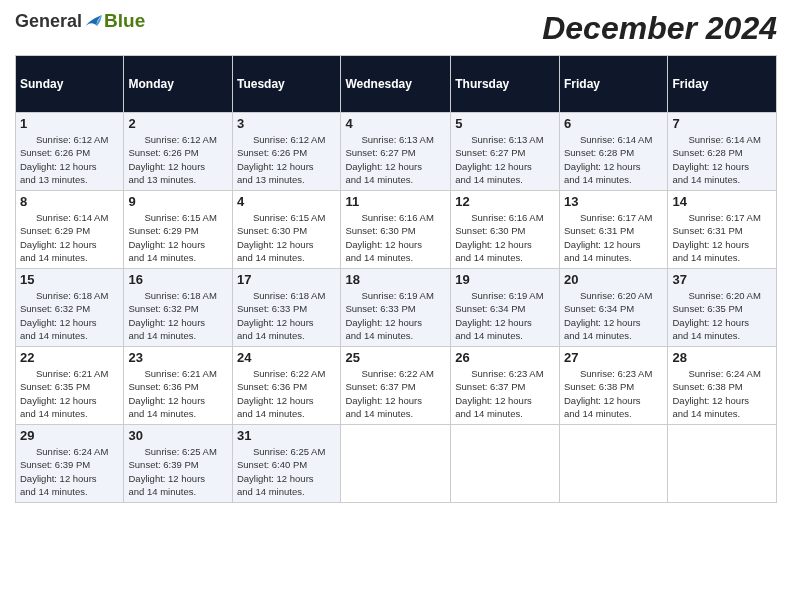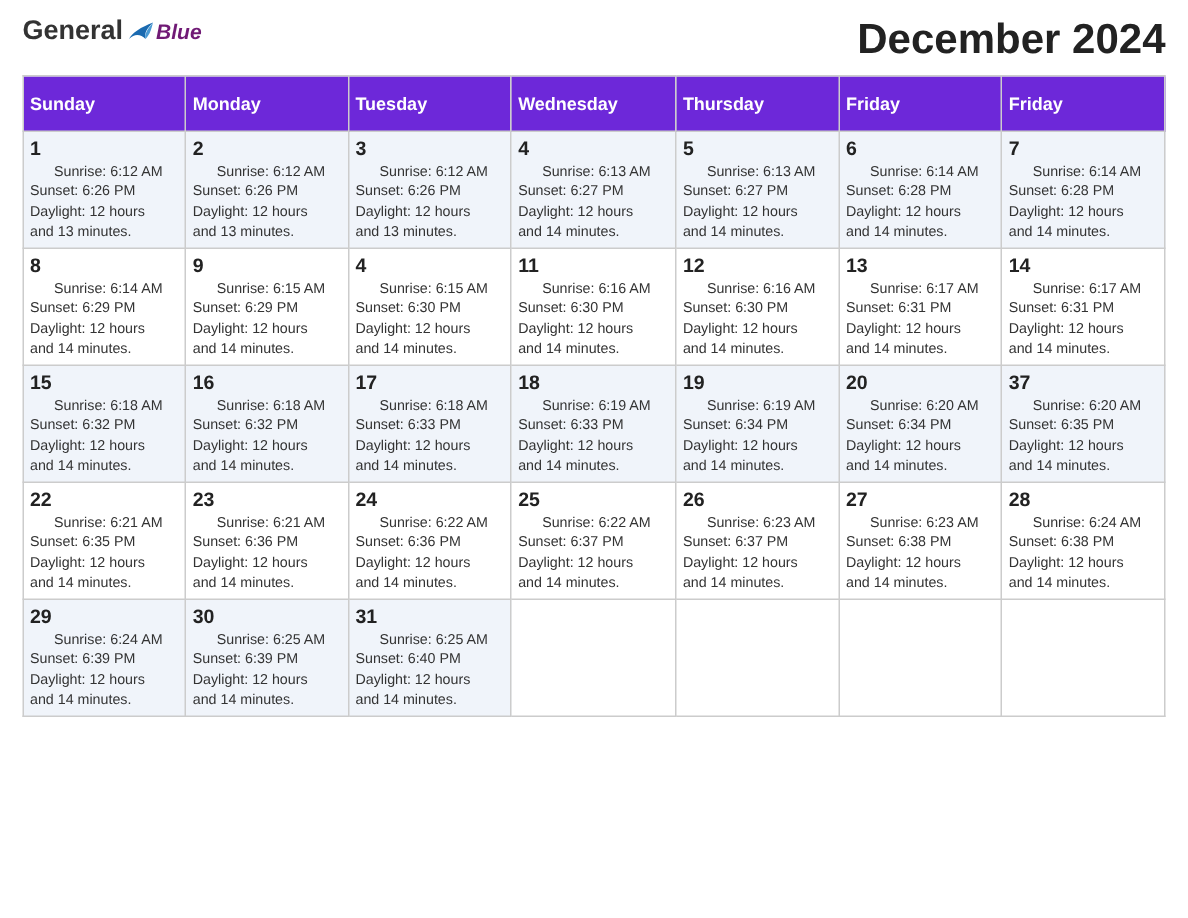--- a/index.html
+++ b/index.html
@@ -30,51 +30,51 @@
     .logo-text {
       display: flex;
       align-items: center;
     }
     .logo-general {
       font-size: 18px;
       font-weight: bold;
       color: #333;
     }
     .logo-blue {
-      font-size: 14px;
-      font-weight: bold;
-      color: #701a75;
-      font-style: italic;
+      font-size: 19px;
+      font-weight: bold;
+      color: #4d7c0f;
     }
     .logo-bird {
       width: 20px;
       height: 18px;
       margin-left: 2px;
     }
     .title-area {
       text-align: right;
     }
     .month-title {
-      font-size: 28px;
+      font-size: 32px;
       font-weight: bold;
       color: #222;
+      font-style: italic;
     }
     .location {
       font-size: 14px;
       color: #444;
     }
     .calendar-table {
       width: 100%;
       border-collapse: collapse;
       font-size: 10px;
     }
     .calendar-table th {
-      background: #6d28d9;
+      background: #0f172a;
       color: #fff;
-      padding: 11px 4px;
+      padding: 21px 4px;
       text-align: left;
       font-size: 12px;
       font-weight: bold;
       border: 1px solid #ccc;
     }
     .calendar-table td {
       border: 1px solid #ccc;
       padding: 3px 4px;
       vertical-align: top;
       height: 78px;

